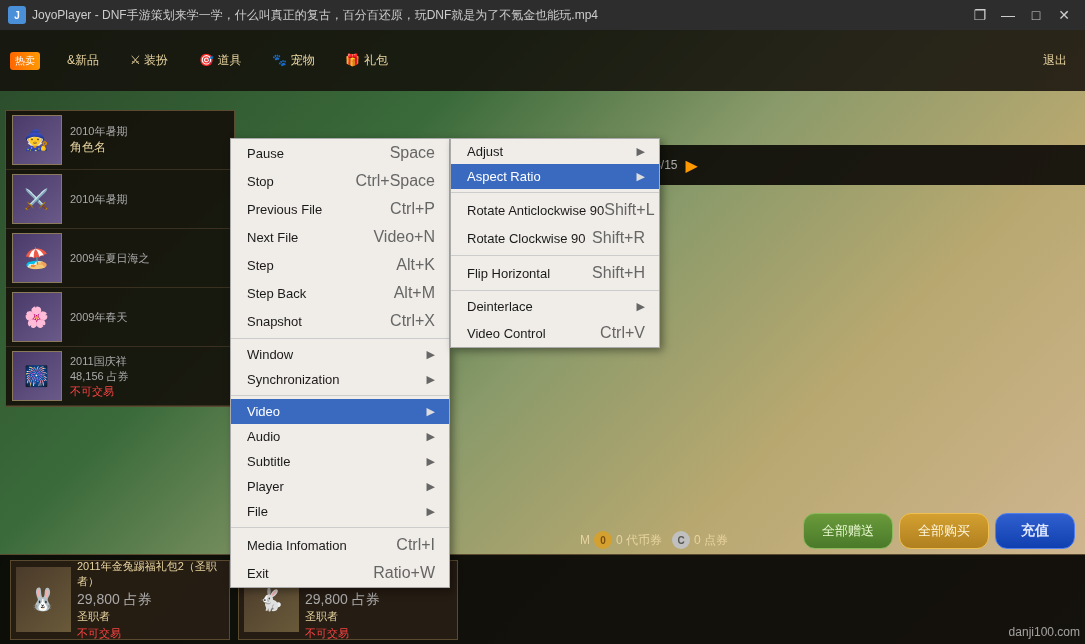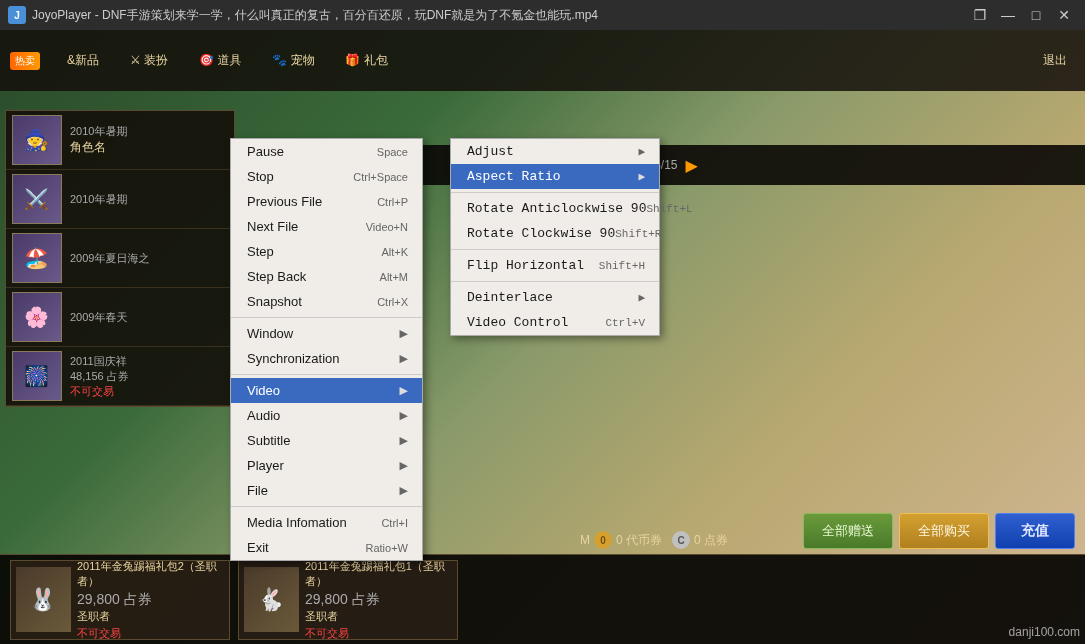--- a/index.html
+++ b/index.html
@@ -164,57 +164,56 @@
       top: 0; left: 0;
       width: 100%; height: 100%;
       z-index: 100;
     }
 
     
     .context-menu {
       position: absolute;
       top: 108px;
       left: 230px;
-      width: 193px;
+      width: 220px;
       background: #f0ede8;
       border: 1px solid #aaa;
       box-shadow: 3px 3px 8px rgba(0,0,0,0.4);
       z-index: 200;
     }
     .menu-item {
       display: flex;
       align-items: center;
       justify-content: space-between;
       padding: 5px 14px 5px 16px;
       cursor: pointer;
       color: #1a1a1a;
       font-size: 13px;
       white-space: nowrap;
     }
-    .menu-item .shortcut { color: #666; font-size: 11px; }
+    .menu-item .shortcut { color: #666; font-size: 16px; }
     .menu-item .arrow { color: #666; font-size: 11px; }
     .menu-separator {
       height: 1px;
       background: #ccc;
       margin: 3px 0;
     }
     .menu-item.highlighted { background: #3a6abf; color: white; }
     .menu-item.highlighted .arrow { color: #ddd; }
 
     
     .submenu-video {
       position: absolute;
       top: 108px;
       left: 450px;
       width: 210px;
       background: #f0ede8;
       border: 1px solid #aaa;
       box-shadow: 3px 3px 8px rgba(0,0,0,0.4);
       z-index: 201;
-      font-family: Liberation Mono, monospace;
     }
 
     
     .bottom-products {
       position: absolute;
       bottom: 0;
       left: 0;
       right: 0;
       height: 90px;
       background: rgba(10,8,5,0.95);
@@ -257,21 +256,21 @@
       display: flex;
       gap: 6px;
     }
     .action-btn {
       background: linear-gradient(180deg, #6a9a3a, #4a7a2a);
       border: 1px solid #8aba5a;
       color: #e8f8d0;
       padding: 8px 18px;
       font-size: 13px;
       cursor: pointer;
-      border-radius: 3px;
+      border-radius: 12px;
       margin-top: 12px;
     }
     .action-btn.gold {
       background: linear-gradient(180deg, #d4a030, #b08020);
       border-color: #f0c050;
       color: #fff8e0;
     }
     .action-btn.blue {
       background: linear-gradient(180deg, #3060d0, #1040b0);
       border-color: #5080f0;

